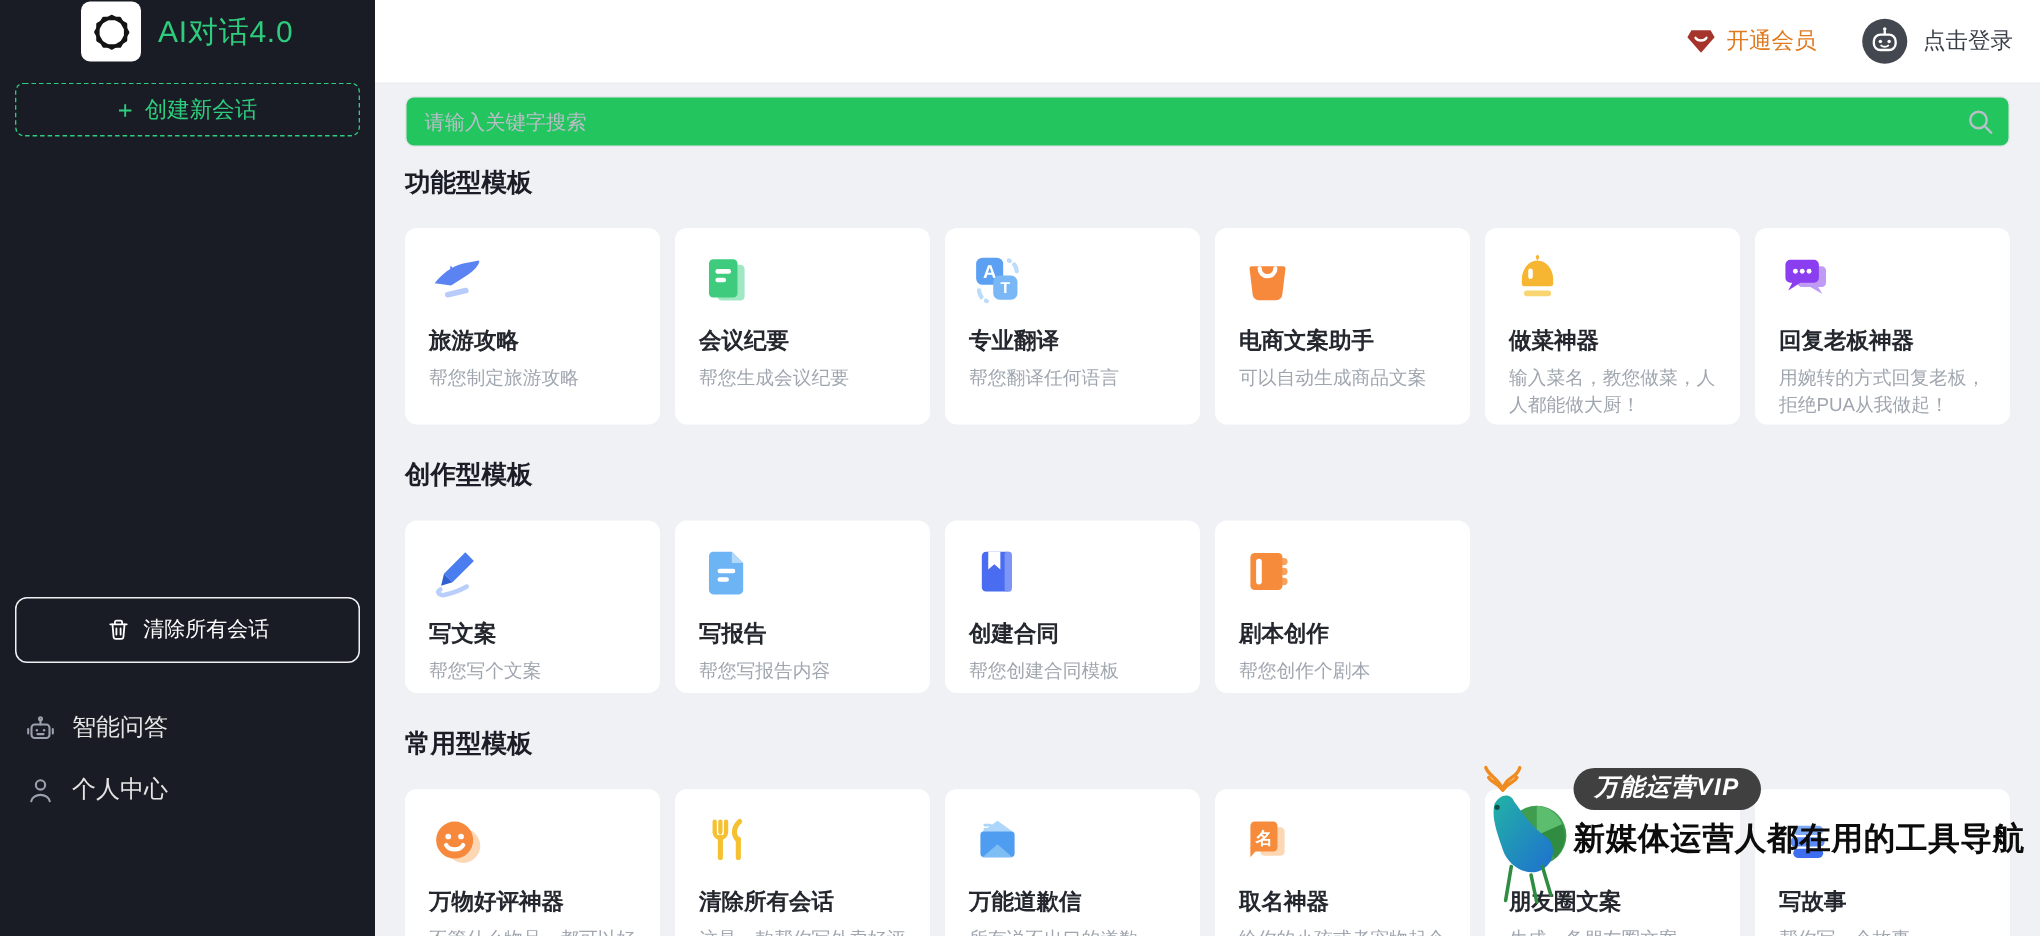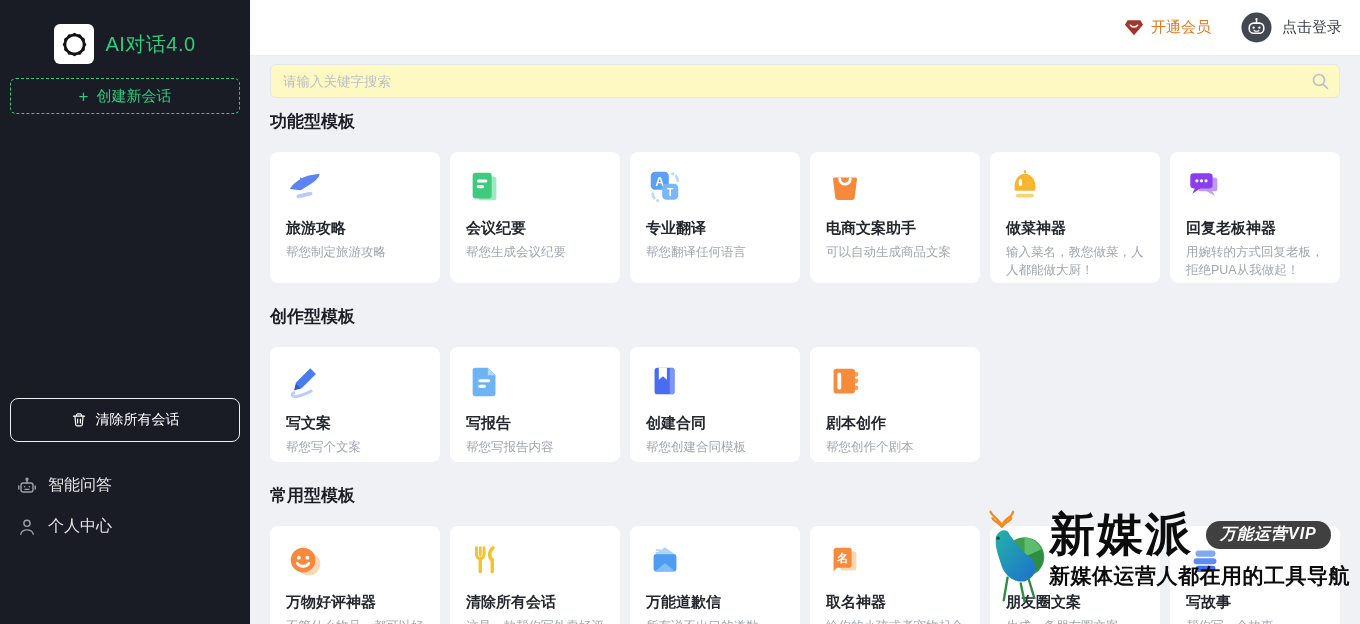--- a/index.html
+++ b/index.html
@@ -8,21 +8,21 @@
     width:1360px; height:624px; overflow:hidden; position:relative;
     font-family:"Liberation Sans", sans-serif; background:#eff1f4;
   }
   .app { display:flex; width:1360px; height:624px; }
 
   
   .sidebar {
     width:250px; min-width:250px; height:624px; background:#191c25;
     display:flex; flex-direction:column;
   }
-  .logo-row { display:flex; align-items:center; justify-content:center; gap:11px; padding-top:24px; }
+  .logo-row { display:flex; align-items:center; justify-content:center; gap:11px; padding-top:1px; }
   .logo-box { width:40px; height:40px; background:#fff; border-radius:6px; display:flex; align-items:center; justify-content:center; }
   .app-title { color:#2ecd7d; font-size:20px; letter-spacing:0.5px; }
   .new-chat {
     margin:14px 10px 0; height:36px; background:transparent;
     border:1px dashed #2ecd7d; border-radius:6px; color:#2ecd7d;
     font-size:15px; cursor:pointer; display:flex; align-items:center; justify-content:center; gap:8px;
     font-family:"Liberation Sans", sans-serif;
   }
   .new-chat .plus { font-size:17px; line-height:1; }
   .sidebar-spacer { flex:1; }
@@ -46,21 +46,21 @@
     height:56px; min-height:56px; background:#fff; border-bottom:1px solid #ecedf0;
     display:flex; align-items:center; justify-content:flex-end; gap:30px; padding-right:18px;
   }
   .vip-btn { display:flex; align-items:flex-start; gap:7px; color:#e07a1f; font-size:15px; cursor:pointer; }
   .login-btn { display:flex; align-items:center; gap:10px; color:#3a3f48; font-size:15px; cursor:pointer; }
   .avatar { width:31px; height:31px; display:inline-flex; }
 
   .content { padding:8px 20px 0; flex:1; overflow:hidden; }
   .searchbox { position:relative; }
   .searchbox input {
-    width:100%; height:34px; background:#fef9c3; border:1px solid #e4e6ea; border-radius:6px;
+    width:100%; height:34px; background:#22c55e; border:1px solid #e4e6ea; border-radius:6px;
     padding:0 40px 0 12px; font-size:13.5px; color:#333; outline:none;
     font-family:"Liberation Sans", sans-serif;
   }
   .searchbox input::placeholder { color:#b9bfc8; }
   .search-glass { position:absolute; right:10px; top:7px; width:20px; height:20px; cursor:pointer; }
 
   .section-title { font-size:17px; font-weight:bold; color:#1b1e26; margin:24px 0 0; line-height:20px; }
   .section:first-of-type .section-title { margin-top:14px; }
   .cards { display:flex; gap:10px; margin-top:20px; }
   .card {
@@ -376,18 +376,17 @@
       <path d="M44 50 L44 29 A21 21 0 0 1 62 42 Z" fill="#5cbd6e"></path>
       <path d="M44 50 L62 42 A21 21 0 0 1 57 66 Z" fill="#2f8c41"></path>
       <path d="M20 18 C18 10 10 8 8 2 M20 18 C22 8 30 10 32 2 M20 18 C16 12 12 13 10 9 M20 18 C24 12 28 13 30 9" stroke="#f08c1f" stroke-width="2.4" fill="none" stroke-linecap="round"></path>
       <path d="M14 28 C18 20 26 20 28 26 C34 34 40 44 52 52 C58 58 56 70 48 74 C38 80 24 72 20 60 C16 48 12 38 14 28 Z" fill="url(#dg)"></path>
       <path d="M26 72 L22 96 M40 78 L44 97 M48 72 L54 92" stroke="#2f8c41" stroke-width="2.5" fill="none" stroke-linecap="round"></path>
       <circle cx="16" cy="30" r="1.8" fill="#0e4f46"></circle>
     </svg>
   </span>
   <div class="wm-right">
     <div class="wm-top">
-      <span class="wm-brand">新媒派</span>
       <span class="wm-vip">万能运营VIP</span>
     </div>
     <div class="wm-sub">新媒体运营人都在用的工具导航</div>
   </div>
 </div>
 
 </body></html>

